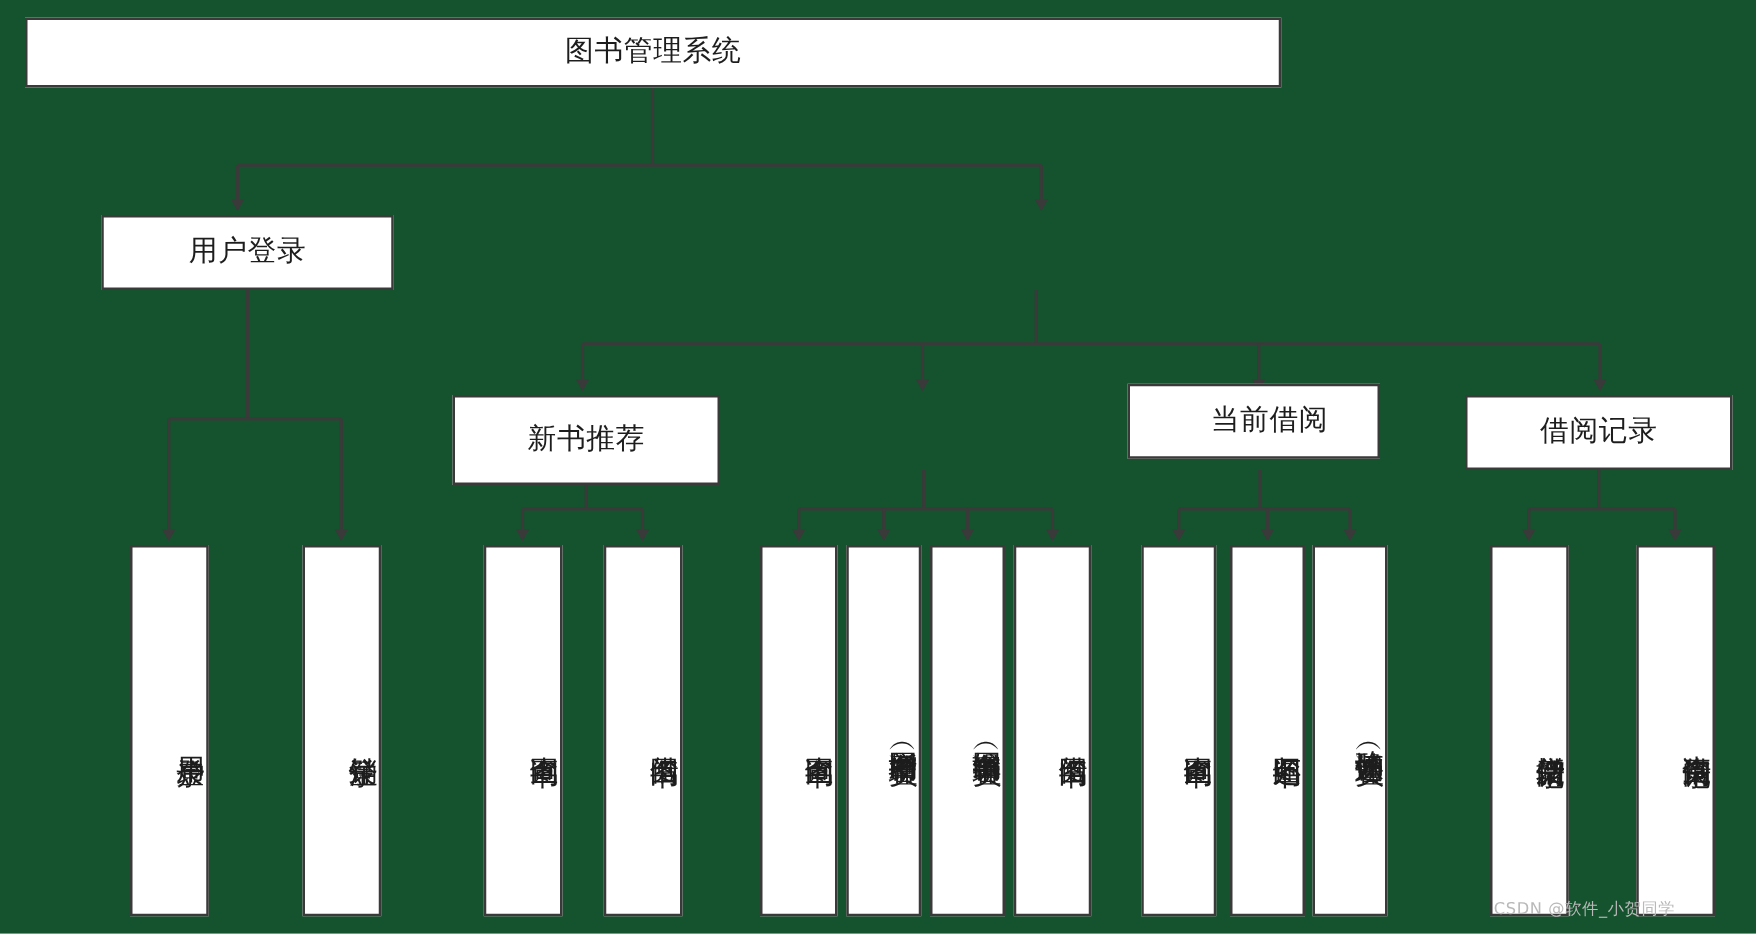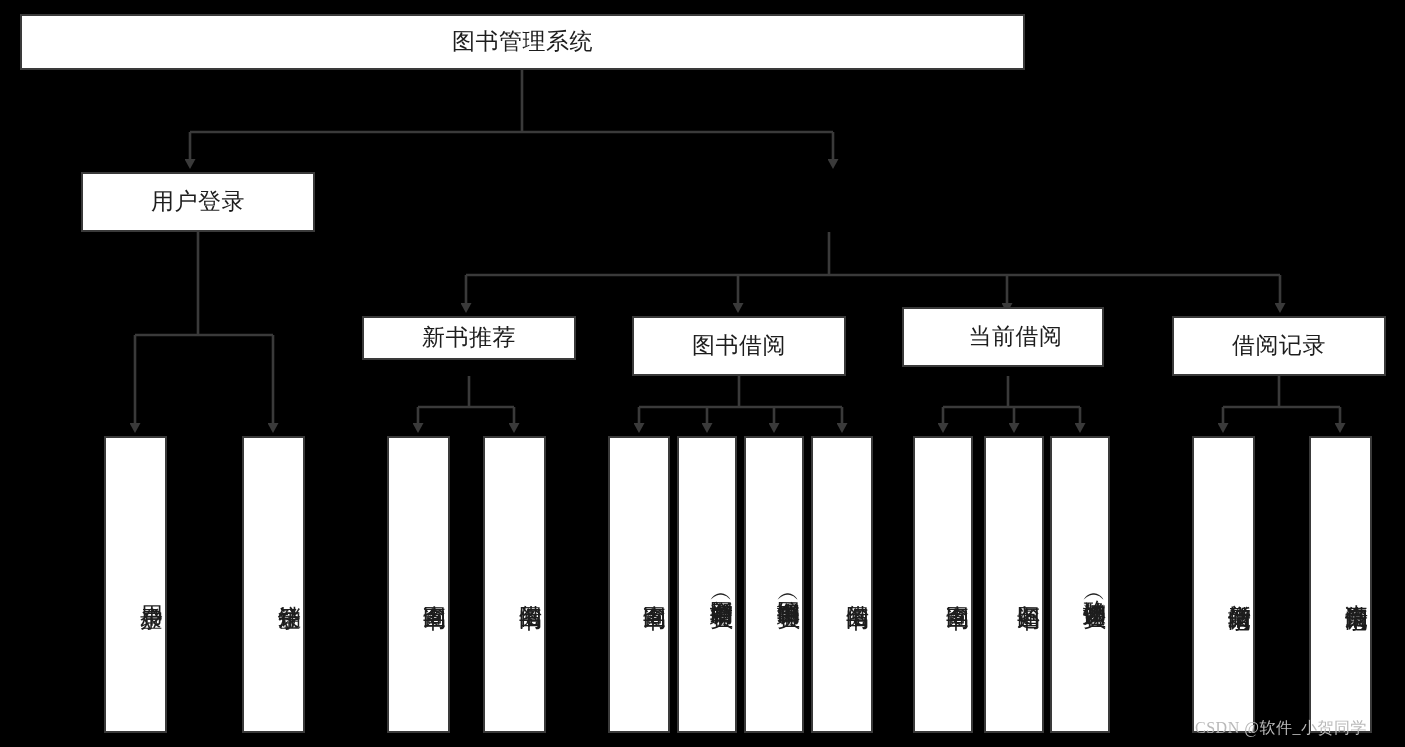--- a/index.html
+++ b/index.html
@@ -6,23 +6,22 @@
   html, body {
     margin: 0;
     padding: 0;
     background: #ffffff;
     font-family: "DejaVu Sans", "Liberation Sans", sans-serif;
   }
   #canvas {
     position: relative;
     width: 1405px;
     height: 747px;
-    background: #000000;
+    background: #14532d;
     overflow: hidden;
-    font-family: Liberation Serif, serif;
   }
   #wires {
     position: absolute;
     left: 0;
     top: 0;
     width: 1405px;
     height: 747px;
     pointer-events: none;
   }
   .node {
@@ -50,21 +49,21 @@
     padding-top: 8px;
     white-space: nowrap;
   }
   .node.vert.tall-text {
     align-items: flex-start;
     padding-top: 4px;
   }
   .watermark {
     position: absolute;
     color: #b9b9b9;
-    font-size: 16px;
+    font-size: 13px;
     letter-spacing: 0.5px;
     white-space: nowrap;
   }
 </style>
 </head>
 <body>
 
 <div id="canvas">
 
   <svg id="wires" viewBox="0 0 1405 747" xmlns="http://www.w3.org/2000/svg">
@@ -114,22 +113,21 @@
       <path d="M1223,407 L1340,407"></path>
       <path d="M1223,407 L1223,424" marker-end="url(#arrow)"></path>
       <path d="M1340,407 L1340,424" marker-end="url(#arrow)"></path>
     </g>
   </svg>
 
   <div class="node horiz" id="n-root" style="left: 20px; top: 14px; width: 1005px; height: 56px;">图书管理系统</div>
 
   <div class="node horiz" id="n-l2-0" style="left: 81px; top: 172px; width: 234px; height: 60px;">用户登录</div>
 
-  <div class="node horiz" id="n-l3-0" style="left: 362px; top: 316px; width: 214px; height: 44px;">新书推荐</div>
-  <div class="node horiz" id="n-l3-1" style="left: 632px; top: 316px; width: 214px; height: 60px;">图书借阅</div>
+  <div class="node horiz" id="n-l3-0" style="left: 362px; top: 316px; width: 214px; height: 72px;">新书推荐</div>
   <div class="node horiz" id="n-l3-2" style="left: 902px; top: 307px; width: 202px; height: 60px; padding-left: 25px;">当前借阅</div>
   <div class="node horiz" id="n-l3-3" style="left: 1172px; top: 316px; width: 214px; height: 60px; text-align: center;">借阅记录</div>
 
   <div class="node vert" id="n-lf-0" style="left: 104px; top: 436px; width: 63px; height: 297px;">用户登录</div>
   <div class="node vert" id="n-lf-1" style="left: 242px; top: 436px; width: 63px; height: 297px;">注销登录</div>
   <div class="node vert" id="n-lf-2" style="left: 387px; top: 436px; width: 63px; height: 297px;">查询图书</div>
   <div class="node vert" id="n-lf-3" style="left: 483px; top: 436px; width: 63px; height: 297px;">借阅图书</div>
   <div class="node vert" id="n-lf-4" style="left: 608px; top: 436px; width: 62px; height: 297px;">查询图书</div>
   <div class="node vert tall-text" id="n-lf-5" style="left: 677px; top: 436px; width: 60px; height: 297px;">新增图书（管理员）</div>
   <div class="node vert tall-text" id="n-lf-6" style="left: 744px; top: 436px; width: 60px; height: 297px;">编辑图书（管理员）</div>

